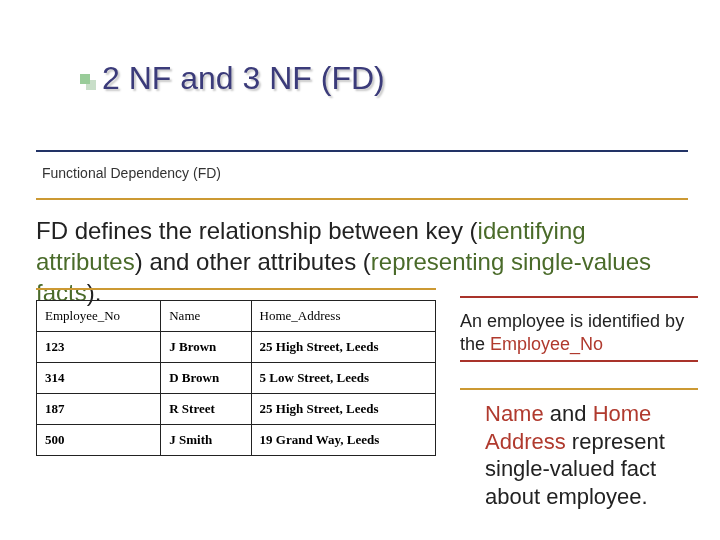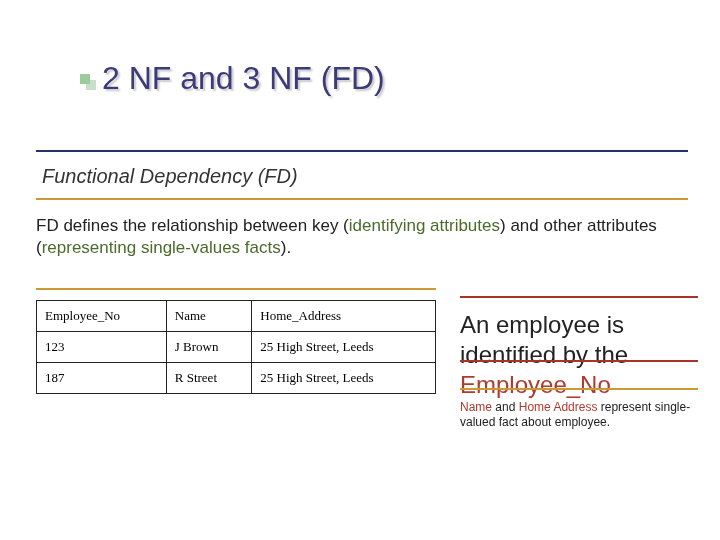--- a/index.html
+++ b/index.html
@@ -44,38 +44,37 @@
     top: 150px;
     left: 36px;
     right: 32px;
     height: 2px;
     background: #223366;
   }
   .subtitle {
     position: absolute;
     top: 165px;
     left: 42px;
-    font-size: 20px;
+    font-size: 14px;
     color: #333;
-    font-style: italic;
   }
   .rule2 {
     position: absolute;
     top: 198px;
     left: 36px;
     right: 32px;
     height: 2px;
     background: #cc9933;
   }
   .defn {
     position: absolute;
     top: 215px;
     left: 36px;
     right: 28px;
-    font-size: 17px;
+    font-size: 24px;
     color: #222;
     line-height: 1.3;
   }
   .defn .term1 { color: #4a6b2a; }
   .defn .term2 { color: #4a6b2a; }
   .table-wrap {
     position: absolute;
     top: 300px;
     left: 36px;
     width: 400px;
@@ -83,37 +82,37 @@
   table {
     border-collapse: collapse;
     width: 100%;
     font-family: "Times New Roman", serif;
     font-size: 13px;
   }
   th, td {
     border: 1px solid #222;
     padding: 7px 8px;
     text-align: left;
-    font-weight: normal;
+    font-weight: bold;
   }
   th { font-weight: normal; }
   .table-rule {
     position: absolute;
     top: 288px;
     left: 36px;
     width: 400px;
     height: 2px;
     background: #cc9933;
   }
   .note1 {
     position: absolute;
     top: 310px;
     left: 460px;
     right: 22px;
-    font-size: 24px;
+    font-size: 18px;
     color: #222;
     line-height: 1.25;
   }
   .note1 .hl { color: #b03a2e; }
   .note1-rule {
     position: absolute;
     top: 296px;
     left: 460px;
     right: 22px;
     height: 2px;
@@ -123,23 +122,23 @@
     position: absolute;
     top: 360px;
     left: 460px;
     right: 22px;
     height: 2px;
     background: #a9332a;
   }
   .note2 {
     position: absolute;
     top: 400px;
-    left: 460px;
-    right: 22px;
-    font-size: 12px;
+    left: 485px;
+    right: 22px;
+    font-size: 22px;
     color: #222;
     line-height: 1.25;
   }
   .note2 .hl { color: #b03a2e; }
   .note2-rule {
     position: absolute;
     top: 388px;
     left: 460px;
     right: 22px;
     height: 2px;
@@ -174,24 +173,34 @@
           <th>Home_Address</th>
         </tr>
       </thead>
       <tbody>
         <tr>
           <td>123</td>
           <td>J Brown</td>
           <td>25 High Street, Leeds</td>
         </tr>
         <tr>
+          <td>314</td>
+          <td>D Brown</td>
+          <td>5 Low Street, Leeds</td>
+        </tr>
+        <tr>
           <td>187</td>
           <td>R Street</td>
           <td>25 High Street, Leeds</td>
         </tr>
+        <tr>
+          <td>500</td>
+          <td>J Smith</td>
+          <td>19 Grand Way, Leeds</td>
+        </tr>
       </tbody>
     </table>
   </div>
 
   <div class="note1-rule"></div>
   <div class="note1">
     <span>An employee is identified by the </span><span class="hl">Employee_No</span>
   </div>
   <div class="note1-under"></div>
 

